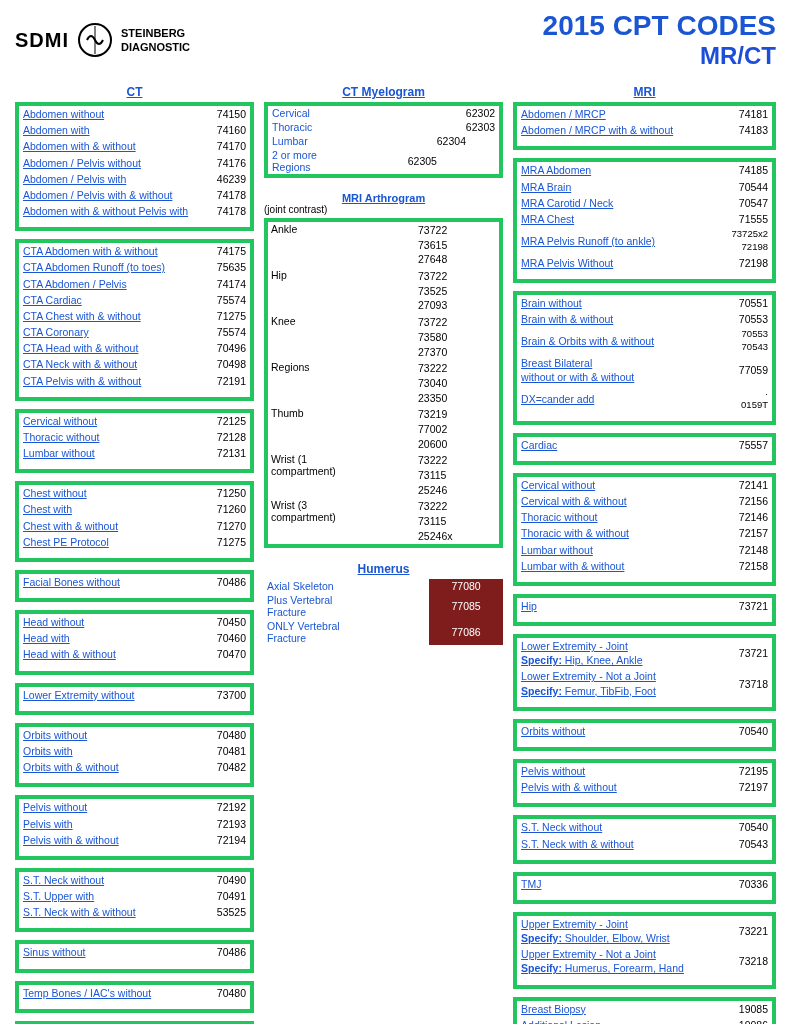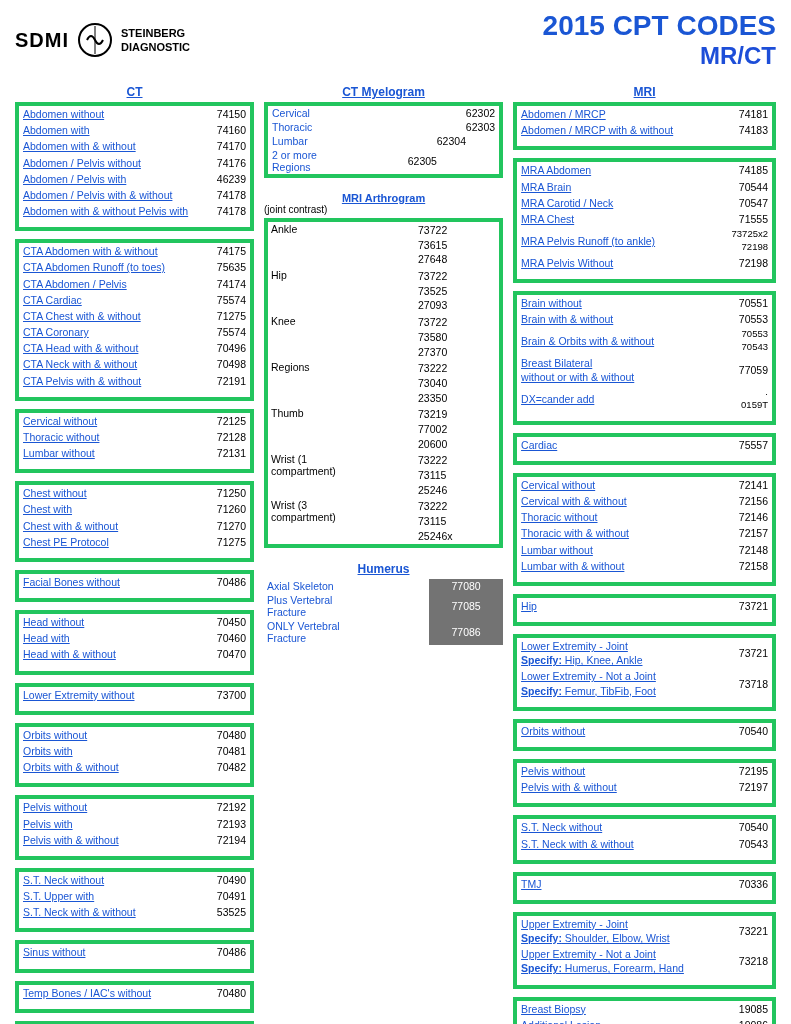--- a/index.html
+++ b/index.html
@@ -107,21 +107,21 @@
     }
     .dexascan-table td {
       padding: 1px 3px;
       font-size: 10.5px;
     }
     .dexascan-label {
       color: #1a56d4;
       font-weight: normal;
     }
     .dexascan-code {
-      background: #737373;
+      background: #7f1d1d;
       color: #fff;
       text-align: center;
       padding: 1px 4px;
     }
     .mri-arthrogram-title {
       font-weight: bold;
       color: #1a56d4;
       text-align: center;
       font-size: 11px;
       text-decoration: underline;

